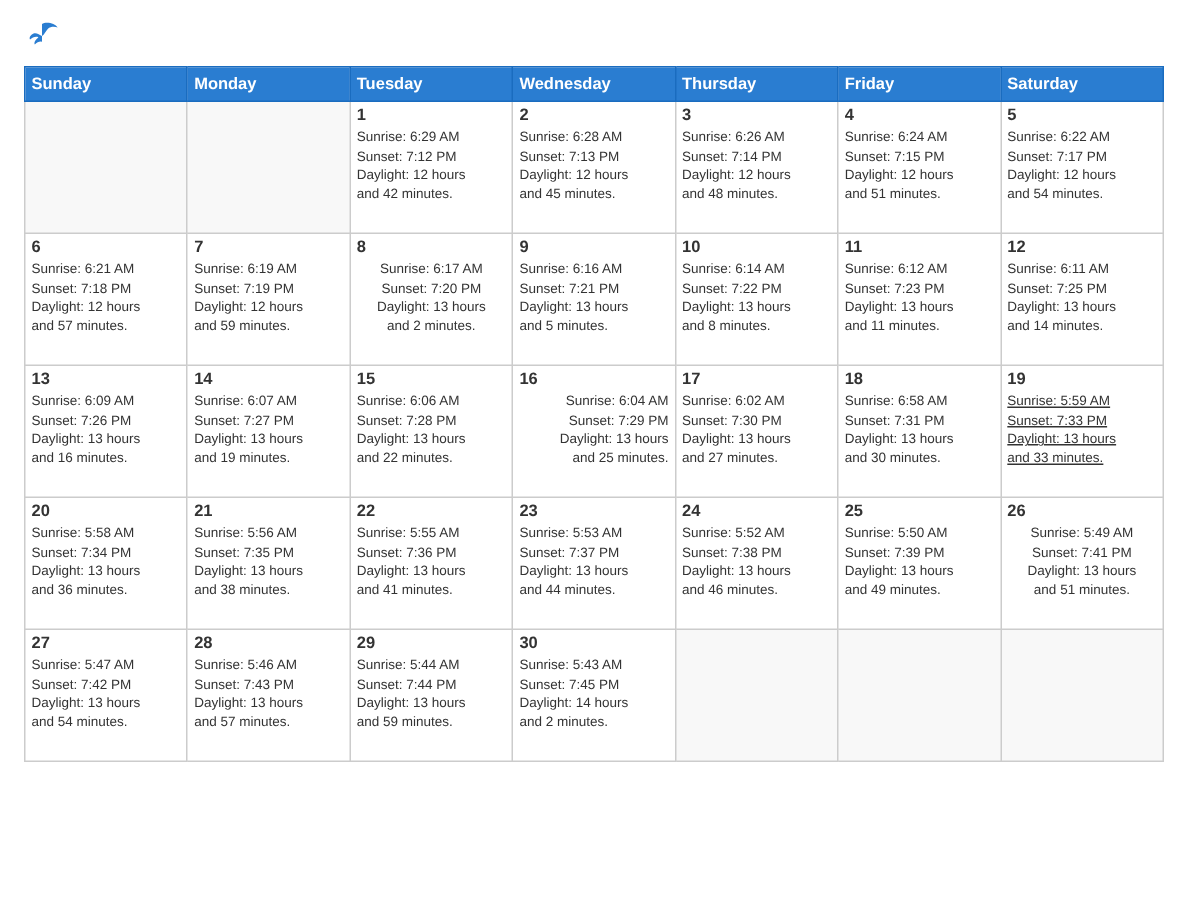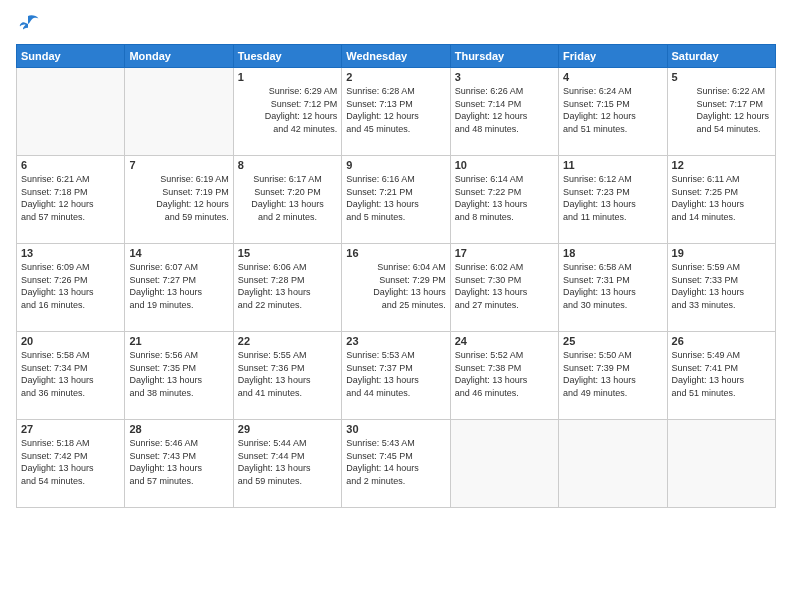--- a/index.html
+++ b/index.html
@@ -119,21 +119,21 @@
           <th>Friday</th>
           <th>Saturday</th>
         </tr>
     </thead>
     <tbody id="calendar-body">
     <tr>
           <td class="empty"></td>
           <td class="empty"></td>
           <td>
             <div class="day-number">1</div>
-            <div class="cell-info" style="white-space: pre-line; text-align: right;">Sunrise: 6:29 AM
+            <div class="cell-info" style="white-space: pre-line;">Sunrise: 6:29 AM
 Sunset: 7:12 PM
 Daylight: 12 hours
 and 42 minutes.</div>
           </td>
           <td>
             <div class="day-number">2</div>
             <div class="cell-info" style="white-space: pre-line;">Sunrise: 6:28 AM
 Sunset: 7:13 PM
 Daylight: 12 hours
 and 45 minutes.</div>
@@ -147,37 +147,37 @@
           </td>
           <td>
             <div class="day-number">4</div>
             <div class="cell-info" style="white-space: pre-line;">Sunrise: 6:24 AM
 Sunset: 7:15 PM
 Daylight: 12 hours
 and 51 minutes.</div>
           </td>
           <td>
             <div class="day-number">5</div>
-            <div class="cell-info" style="white-space: pre-line; margin-left: 25px;">Sunrise: 6:22 AM
+            <div class="cell-info" style="white-space: pre-line;">Sunrise: 6:22 AM
 Sunset: 7:17 PM
 Daylight: 12 hours
 and 54 minutes.</div>
           </td>
         </tr>
         <tr>
           <td>
             <div class="day-number">6</div>
             <div class="cell-info" style="white-space: pre-line;">Sunrise: 6:21 AM
 Sunset: 7:18 PM
 Daylight: 12 hours
 and 57 minutes.</div>
           </td>
           <td>
             <div class="day-number">7</div>
-            <div class="cell-info" style="white-space: pre-line; text-align: right;">Sunrise: 6:19 AM
+            <div class="cell-info" style="white-space: pre-line;">Sunrise: 6:19 AM
 Sunset: 7:19 PM
 Daylight: 12 hours
 and 59 minutes.</div>
           </td>
           <td>
             <div class="day-number">8</div>
             <div class="cell-info" style="white-space: pre-line; text-align: center;">Sunrise: 6:17 AM
 Sunset: 7:20 PM
 Daylight: 13 hours
 and 2 minutes.</div>
@@ -249,21 +249,21 @@
           </td>
           <td>
             <div class="day-number">18</div>
             <div class="cell-info" style="white-space: pre-line;">Sunrise: 6:58 AM
 Sunset: 7:31 PM
 Daylight: 13 hours
 and 30 minutes.</div>
           </td>
           <td>
             <div class="day-number">19</div>
-            <div class="cell-info" style="white-space: pre-line;">Sunrise: 5:59 AM
+            <div class="cell-info" style="white-space: pre-line; text-decoration: underline;">Sunrise: 5:59 AM
 Sunset: 7:33 PM
 Daylight: 13 hours
 and 33 minutes.</div>
           </td>
         </tr>
         <tr>
           <td>
             <div class="day-number">20</div>
             <div class="cell-info" style="white-space: pre-line;">Sunrise: 5:58 AM
 Sunset: 7:34 PM
@@ -300,30 +300,30 @@
           </td>
           <td>
             <div class="day-number">25</div>
             <div class="cell-info" style="white-space: pre-line;">Sunrise: 5:50 AM
 Sunset: 7:39 PM
 Daylight: 13 hours
 and 49 minutes.</div>
           </td>
           <td>
             <div class="day-number">26</div>
-            <div class="cell-info" style="white-space: pre-line;">Sunrise: 5:49 AM
+            <div class="cell-info" style="white-space: pre-line; text-align: center;">Sunrise: 5:49 AM
 Sunset: 7:41 PM
 Daylight: 13 hours
 and 51 minutes.</div>
           </td>
         </tr>
         <tr>
           <td>
             <div class="day-number">27</div>
-            <div class="cell-info" style="white-space: pre-line;">Sunrise: 5:18 AM
+            <div class="cell-info" style="white-space: pre-line;">Sunrise: 5:47 AM
 Sunset: 7:42 PM
 Daylight: 13 hours
 and 54 minutes.</div>
           </td>
           <td>
             <div class="day-number">28</div>
             <div class="cell-info" style="white-space: pre-line;">Sunrise: 5:46 AM
 Sunset: 7:43 PM
 Daylight: 13 hours
 and 57 minutes.</div>

